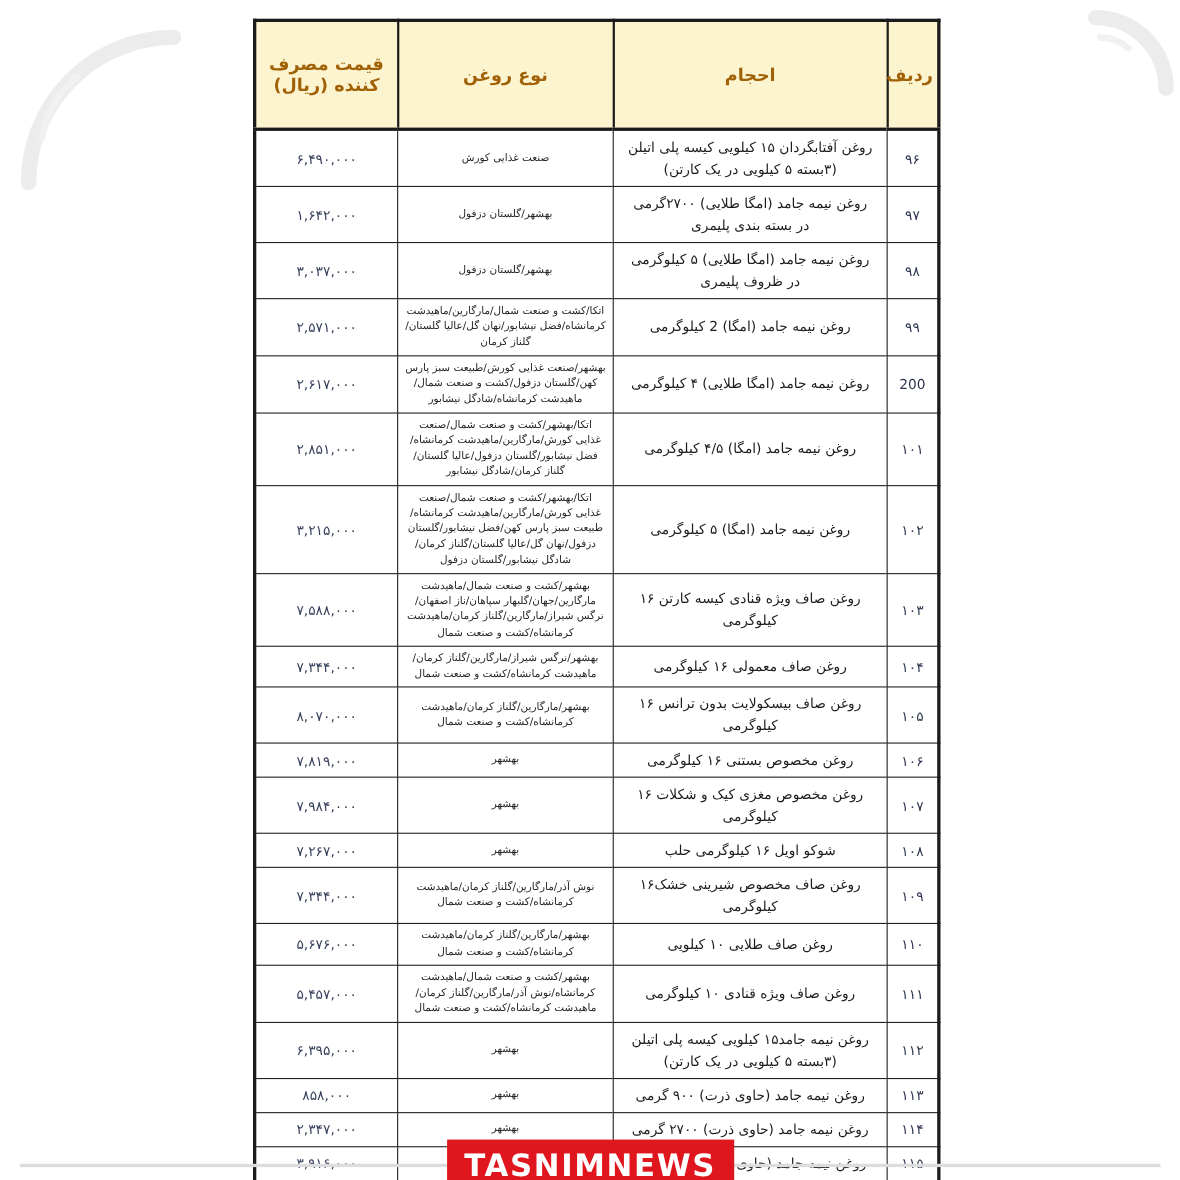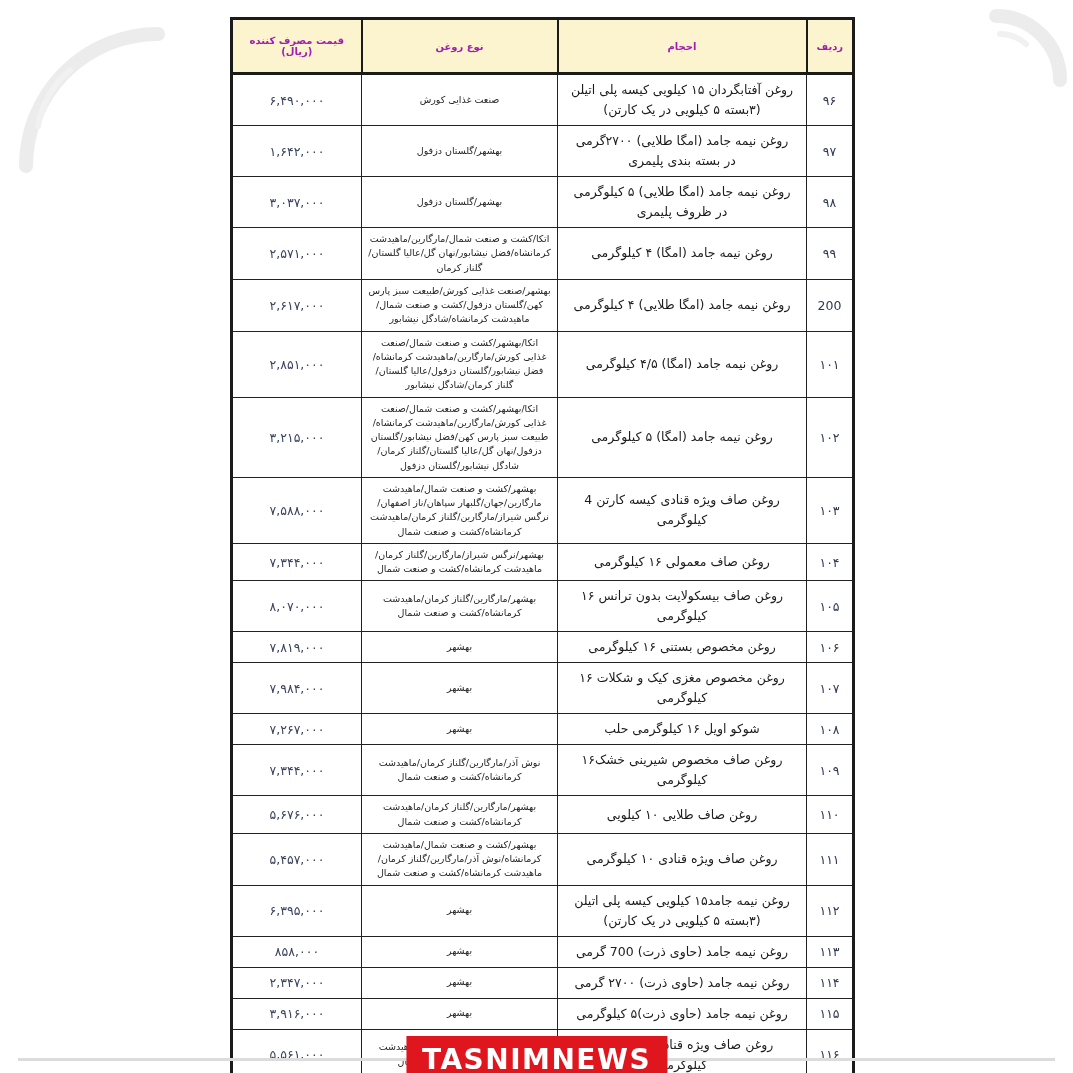--- a/index.html
+++ b/index.html
@@ -19,22 +19,22 @@
     direction:rtl;
   }
   table{
     width:100%;border-collapse:collapse;table-layout:fixed;
     border:3px solid #1b1b1b;
   }
   th{
     background:#fcf3cf;
     border:2px solid #1b1b1b;
     border-bottom:3px solid #1b1b1b;
-    font-size:10px;font-weight:bold;color:#a21caf;
-    padding:15px 4px;
+    font-size:16px;font-weight:bold;color:#a16207;
+    padding:29px 4px;
   }
   td{
     border:1.6px solid #222;
     text-align:center;vertical-align:middle;
   }
   td.c-num{font-size:12.5px;color:#2f3850;padding:4px 2px;margin-left:20px;}
   td.c-volume{font-size:12.5px;line-height:1.6;color:#1c1c1c;padding:5px 10px;}
   td.c-type{font-size:9.5px;line-height:1.5;color:#252525;padding:4px 6px;}
   td.c-price{font-size:12.5px;color:#39425c;letter-spacing:.5px;padding:4px 4px;}
   tr{min-height:30px;}
@@ -98,21 +98,21 @@
 
   <tr>
     <td class="c-num">۹۸</td>
     <td class="c-volume">روغن نیمه جامد (امگا طلایی) ۵ کیلوگرمی در ظروف پلیمری</td>
     <td class="c-type">بهشهر/گلستان دزفول</td>
     <td class="c-price">۳,۰۳۷,۰۰۰</td>
   </tr>
 
   <tr>
     <td class="c-num">۹۹</td>
-    <td class="c-volume">روغن نیمه جامد (امگا) ۴ کیلوگرمی</td>
+    <td class="c-volume">روغن نیمه جامد (امگا) 2 کیلوگرمی</td>
     <td class="c-type">اتکا/کشت و صنعت شمال/مارگارین/ماهیدشت کرمانشاه/فضل نیشابور/نهان گل/عالیا گلستان/گلناز کرمان</td>
     <td class="c-price">۲,۵۷۱,۰۰۰</td>
   </tr>
 
   <tr>
     <td class="c-num">200</td>
     <td class="c-volume">روغن نیمه جامد (امگا طلایی) ۴ کیلوگرمی</td>
     <td class="c-type">بهشهر/صنعت غذایی کورش/طبیعت سبز پارس کهن/گلستان دزفول/کشت و صنعت شمال/ماهیدشت کرمانشاه/شادگل نیشابور</td>
     <td class="c-price">۲,۶۱۷,۰۰۰</td>
   </tr>
@@ -126,21 +126,21 @@
 
   <tr>
     <td class="c-num">۱۰۲</td>
     <td class="c-volume">روغن نیمه جامد (امگا) ۵ کیلوگرمی</td>
     <td class="c-type">اتکا/بهشهر/کشت و صنعت شمال/صنعت غذایی کورش/مارگارین/ماهیدشت کرمانشاه/طبیعت سبز پارس کهن/فضل نیشابور/گلستان دزفول/نهان گل/عالیا گلستان/گلناز کرمان/شادگل نیشابور/گلستان دزفول</td>
     <td class="c-price">۳,۲۱۵,۰۰۰</td>
   </tr>
 
   <tr>
     <td class="c-num">۱۰۳</td>
-    <td class="c-volume">روغن صاف ویژه قنادی کیسه کارتن 4 کیلوگرمی</td>
+    <td class="c-volume">روغن صاف ویژه قنادی کیسه کارتن ۱۶ کیلوگرمی</td>
     <td class="c-type">بهشهر/کشت و صنعت شمال/ماهیدشت مارگارین/جهان/گلبهار سپاهان/ناز اصفهان/نرگس شیراز/مارگارین/گلناز کرمان/ماهیدشت کرمانشاه/کشت و صنعت شمال</td>
     <td class="c-price">۷,۵۸۸,۰۰۰</td>
   </tr>
 
   <tr>
     <td class="c-num">۱۰۴</td>
     <td class="c-volume">روغن صاف معمولی ۱۶ کیلوگرمی</td>
     <td class="c-type">بهشهر/نرگس شیراز/مارگارین/گلناز کرمان/ماهیدشت کرمانشاه/کشت و صنعت شمال</td>
     <td class="c-price">۷,۳۴۴,۰۰۰</td>
   </tr>
@@ -196,21 +196,21 @@
 
   <tr>
     <td class="c-num">۱۱۲</td>
     <td class="c-volume">روغن نیمه جامد۱۵ کیلویی کیسه پلی اتیلن (۳بسته ۵ کیلویی در یک کارتن)</td>
     <td class="c-type">بهشهر</td>
     <td class="c-price">۶,۳۹۵,۰۰۰</td>
   </tr>
 
   <tr>
     <td class="c-num">۱۱۳</td>
-    <td class="c-volume">روغن نیمه جامد (حاوی ذرت) 700 گرمی</td>
+    <td class="c-volume">روغن نیمه جامد (حاوی ذرت) ۹۰۰ گرمی</td>
     <td class="c-type">بهشهر</td>
     <td class="c-price">۸۵۸,۰۰۰</td>
   </tr>
 
   <tr>
     <td class="c-num">۱۱۴</td>
     <td class="c-volume">روغن نیمه جامد (حاوی ذرت) ۲۷۰۰ گرمی</td>
     <td class="c-type">بهشهر</td>
     <td class="c-price">۲,۳۴۷,۰۰۰</td>
   </tr>

